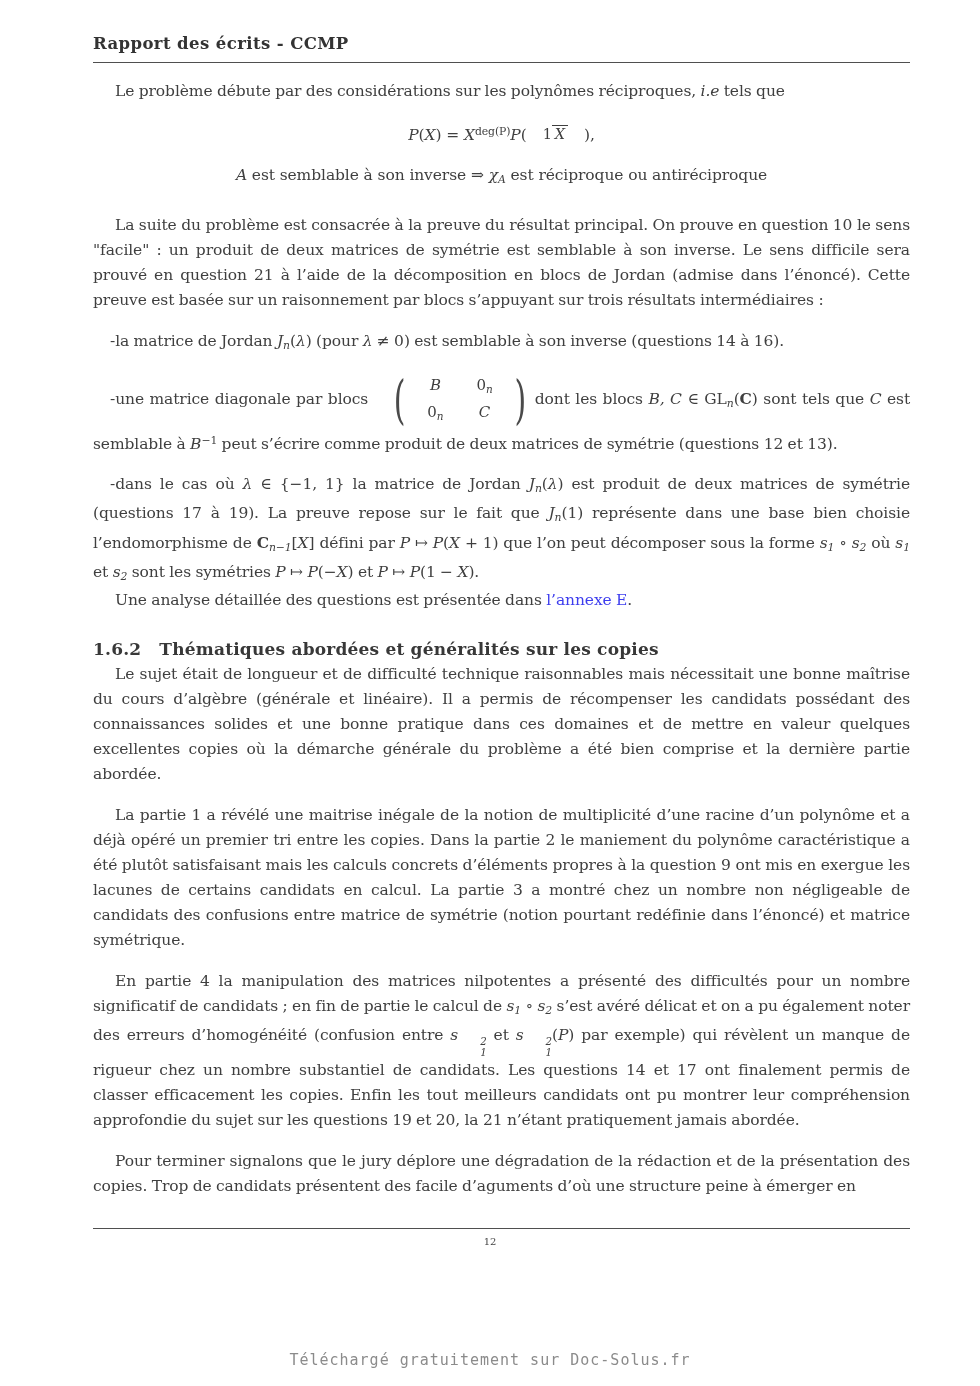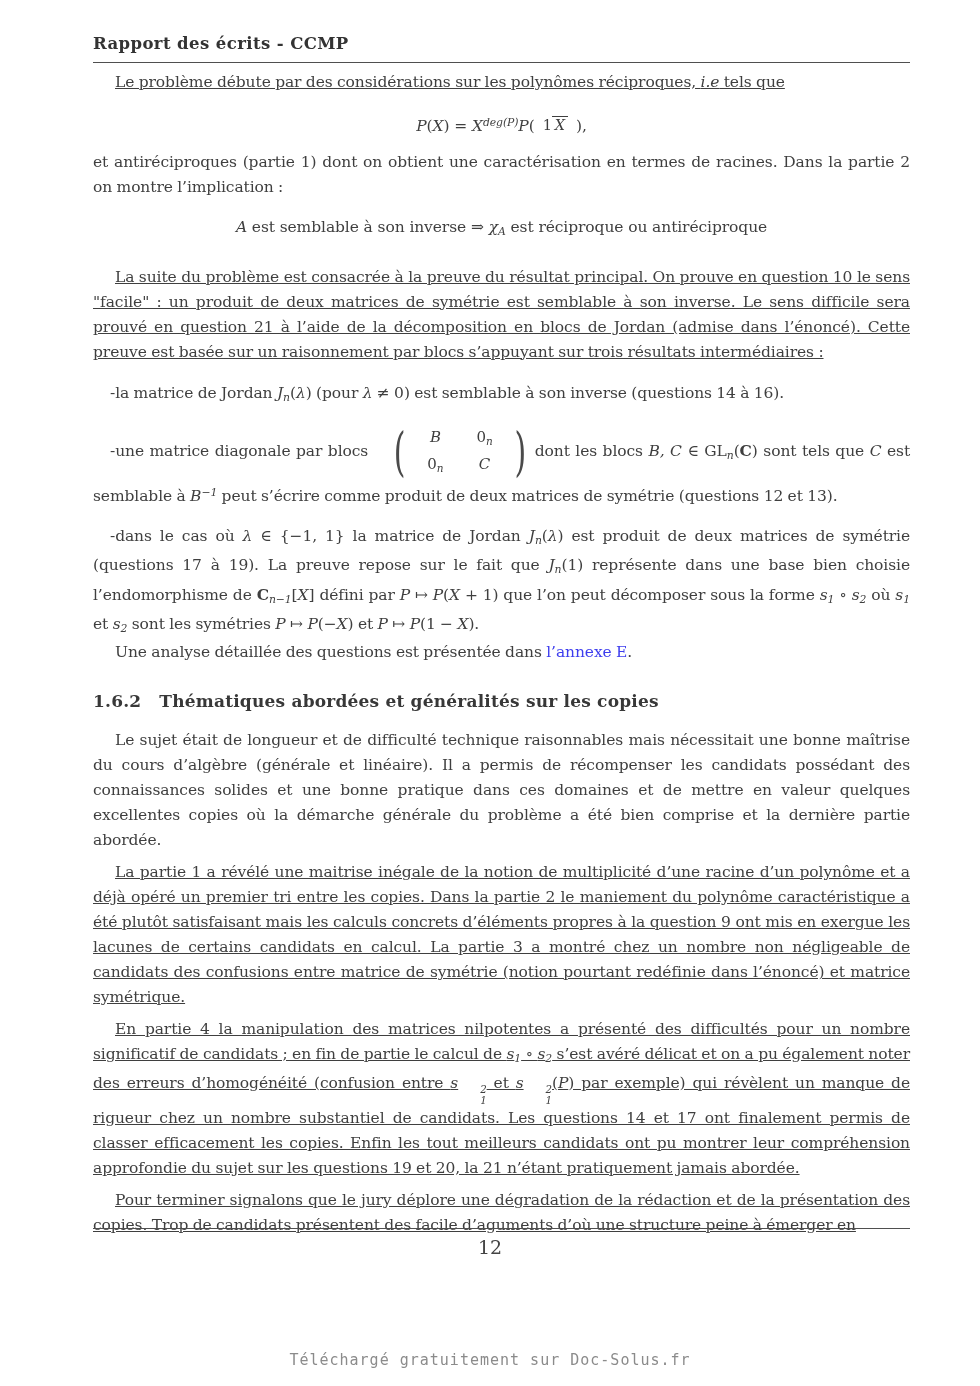--- a/index.html
+++ b/index.html
@@ -27,56 +27,56 @@
   .para{
     margin:0;
     font-size:15.5px;
     line-height:25px;
     text-align:justify;
     letter-spacing:-0.1px;
     word-spacing:-0.4px;
   }
   .indent{text-indent:22px;}
   .item{text-indent:17px;margin-top:16px;}
-  .mt{margin-top:7px;text-decoration:underline;}
+  .mt{margin-top:16px;}
   .mt-lg{margin-top:0;}
   .italic-lead{font-style:italic;margin-top:13px;}
   .it{font-style:italic;}
   .bf{font-weight:bold;}
   .sb{font-size:70%;font-style:italic;vertical-align:-0.25em;}
-  .sp{font-size:70%;font-style:italic;vertical-align:0.45em;}
+  .sp{font-size:70%;vertical-align:0.45em;}
   .ss{display:inline-flex;flex-direction:column;font-size:66%;line-height:1.1;vertical-align:-0.45em;font-style:italic;text-align:left;}
   .link{color:#3d3dee;cursor:pointer;}
   
   .display-eq{
     text-align:center;
     font-size:15.5px;
     line-height:25px;
     margin:15px 0 11px 0;
     letter-spacing:-0.1px;
   }
   
-  .frac{display:inline-block;vertical-align:middle;text-align:right;font-size:14.5px;line-height:1.15;position:relative;top:-2px;margin:0 8px;}
+  .frac{display:inline-block;vertical-align:middle;text-align:right;font-size:14.5px;line-height:1.15;position:relative;top:-2px;margin:0 16px;}
   .frac .den{border-top:1.3px solid #3f3f3f;padding:0 3px;font-style:italic;}
   
   .matrix{display:inline-flex;align-items:center;vertical-align:middle;margin:0 3px;position:relative;top:-1px;}
   .matrix .paren{display:inline-block;font-size:30px;transform:scaleY(1.75);transform-origin:center;font-weight:normal;color:#4a4a4a;}
   .matrix .cells{display:inline-grid;grid-template-columns:auto auto;column-gap:16px;row-gap:1px;text-align:center;margin:2px 5px 0 5px;font-size:15px;line-height:22px;}
   
   .section-heading{
-    margin:26px 0 17px 0;
+    margin:26px 0 3px 0;
     font-size:17px;
     font-weight:bold;
     color:#383838;
     letter-spacing:0.2px;
   }
   .section-heading .num{margin-right:18px;}
   
   .footer-rule{position:absolute;left:93px;right:70px;top:1228px;border-top:1.8px solid #4f4f4f;}
-  .page-number{position:absolute;left:0;width:100%;top:1236px;text-align:center;font-size:19px;color:#444444;}
+  .page-number{position:absolute;left:0;width:100%;top:1236px;text-align:center;font-size:10px;color:#444444;}
   .watermark{
     position:absolute;left:0;width:100%;top:1351px;
     text-align:center;
     font-family:"DejaVu Sans Mono", monospace;
     font-size:15px;
     letter-spacing:1px;
     color:#8b8b8b;
   }
 </style>
 </head>
@@ -86,21 +86,20 @@
 
   <div class="doc-header">
     <span class="title">Rapport des écrits - CCMP</span>
   </div>
 
 
   <p class="para indent mt">Le problème débute par des considérations sur les polynômes réciproques, <span class="it">i.e</span> tels que</p>
 
   <div class="display-eq"><span class="it">P</span>(<span class="it">X</span>) = <span class="it">X</span><span class="sp">deg(P)</span><span class="it">P</span>(<span class="frac"><span class="num">1</span><span class="den">X</span></span>),</div>
 
-  <p class="para">et antiréciproques (partie 1) dont on obtient une caractérisation en termes de racines. Dans la partie 2 on montre l’implication  :</p>
 
   <div class="display-eq" style="margin:15px 0 21px 0;"><span class="it">A</span> est semblable à son inverse ⇒ <span class="it">χ</span><span class="sb">A</span> est réciproque ou antiréciproque</div>
 
 
   <p class="para indent mt">La suite du problème est consacrée à la preuve du résultat principal. On prouve en question 10 le sens "facile"  : un produit de deux matrices de symétrie est semblable à son inverse. Le sens difficile sera prouvé en question 21 à l’aide de la décomposition en blocs de Jordan (admise dans l’énoncé). Cette preuve est basée sur un raisonnement par blocs s’appuyant sur trois résultats intermédiaires  :</p>
 
   <p class="para item">-la matrice de Jordan <span class="it">J</span><span class="sb">n</span>(<span class="it">λ</span>) (pour <span class="it">λ</span> ≠ 0) est semblable à son inverse (questions 14 à 16).</p>
 
   <p class="para item">-une matrice diagonale par blocs <span class="matrix">
         <span class="paren">(</span>

